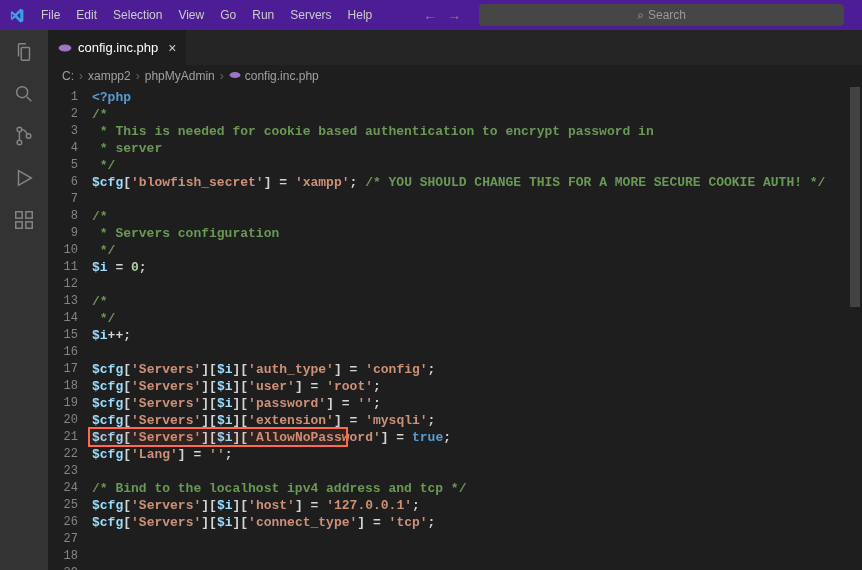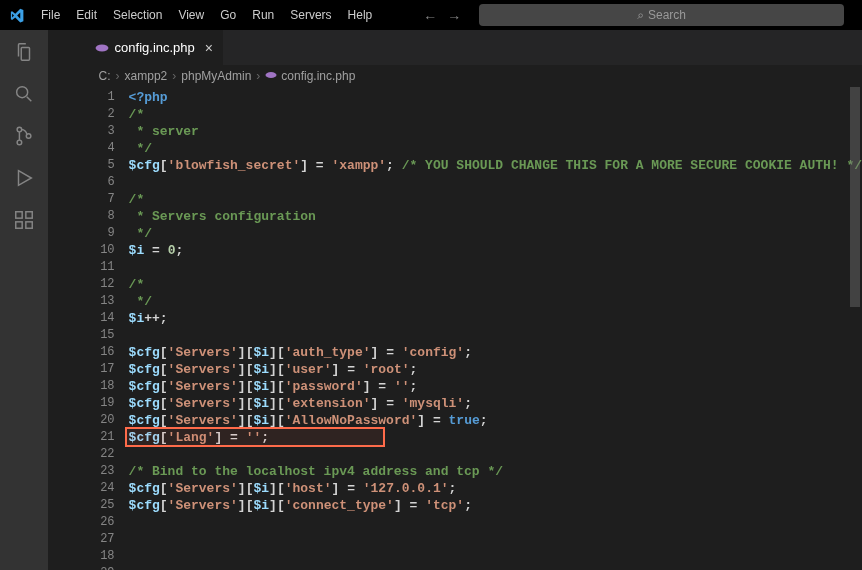--- a/index.html
+++ b/index.html
@@ -1,27 +1,27 @@
 <!DOCTYPE html>
 <html><head>
 <meta charset="utf-8">
 <style>
   * { margin: 0; padding: 0; box-sizing: border-box; }
   body { font-family: "Segoe UI", Arial, sans-serif; background: #1e1e1e; color: #cccccc; width: 862px; height: 570px; overflow: hidden; }
-  .titlebar { height: 30px; background: #000000; display: flex; align-items: center; padding: 0 8px; gap: 4px; font-size: 12px; }
+  .titlebar { height: 30px; background: #4c1d95; display: flex; align-items: center; padding: 0 8px; gap: 4px; font-size: 12px; }
   .vscode-logo { width: 16px; height: 16px; display: flex; align-items: center; justify-content: center; }
   .menu { display: flex; gap: 2px; margin-left: 6px; }
   .menu-item { padding: 4px 7px; cursor: default; color: #cccccc; font-size: 12px; }
   .nav-arrows { display: flex; gap: 10px; margin-left: 40px; color: #888; }
   .nav-arrows span { font-size: 14px; }
   .searchbox { flex: 1; margin-left: 14px; margin-right: 10px; background: #464646; border-radius: 4px; height: 22px; display: flex; align-items: center; justify-content: center; color: #999; font-size: 12px; position: relative; }
   .main { display: flex; height: calc(100% - 30px); }
   .activitybar { width: 48px; background: #333333; display: flex; flex-direction: column; align-items: center; padding-top: 10px; gap: 18px; }
   .activity-icon { width: 24px; height: 24px; color: #858585; display: flex; align-items: center; justify-content: center; cursor: pointer; }
-  .editor-area { flex: 1; display: flex; flex-direction: column; background: #1e1e1e; margin-left: 37px; }
+  .editor-area { flex: 1; display: flex; flex-direction: column; background: #1e1e1e; }
   .tabs { height: 35px; background: #252526; display: flex; align-items: stretch; }
   .tab { display: flex; align-items: center; padding: 0 10px; background: #1e1e1e; border-right: 1px solid #252526; gap: 6px; font-size: 13px; color: #ffffff; }
   .tab-icon { width: 14px; height: 14px; color: #a074c4; font-weight: bold; font-size: 11px; display:flex; align-items:center; justify-content:center;}
   .tab-close { color: #ccc; font-size: 14px; margin-left: 4px; }
   .breadcrumbs { height: 22px; display: flex; align-items: center; padding: 0 14px; font-size: 12px; color: #a0a0a0; gap: 2px; }
   .breadcrumbs .sep { color: #666; margin: 0 3px; }
   .bc-icon { color: #a074c4; font-size: 10px; font-weight: bold; margin-right: 2px;}
   .code { flex: 1; display: flex; font-family: Consolas, "Courier New", monospace; font-size: 13px; line-height: 17px; overflow: hidden; position: relative;}
   .gutter { width: 44px; text-align: right; padding-right: 14px; color: #858585; user-select: none; padding-top: 2px;}
   .gutter div { height: 17px; font-size: 12px;}
@@ -160,20 +160,21 @@
           <div>25</div>
           <div>26</div>
           <div>27</div>
           <div>18</div>
           <div>29</div>
         </div>
       <div class="codelines" id="codelines">
         <div class="highlight-box" id="hlbox" style="top: 340px; left: -4px; width: 260px; height: 20px;"></div>
       <div class="line"><span class="tok-phptag">&lt;?php</span></div>
           <div class="line"><span class="tok-com">/*</span></div>
+          <div class="line"><span class="tok-com"> * This is needed for cookie based authentication to encrypt password in</span></div>
           <div class="line"><span class="tok-com"> * server</span></div>
           <div class="line"><span class="tok-com"> */</span></div>
           <div class="line"><span class="tok-pun"></span><span class="tok-var">$cfg</span><span class="tok-pun"></span><span class="tok-pun">[</span><span class="tok-pun"></span><span class="tok-str">'blowfish_secret'</span><span class="tok-pun"></span><span class="tok-pun">]</span><span class="tok-pun"> </span><span class="tok-pun">=</span><span class="tok-pun"> </span><span class="tok-str">'xampp'</span><span class="tok-pun"></span><span class="tok-pun">;</span><span class="tok-pun"> </span><span class="tok-com">/* YOU SHOULD CHANGE THIS FOR A MORE SECURE COOKIE AUTH! */</span></div>
           <div class="line">&nbsp;</div>
           <div class="line"><span class="tok-com">/*</span></div>
           <div class="line"><span class="tok-com"> * Servers configuration</span></div>
           <div class="line"><span class="tok-com"> */</span></div>
           <div class="line"><span class="tok-pun"></span><span class="tok-var">$i</span><span class="tok-pun"> </span><span class="tok-pun">=</span><span class="tok-pun"> </span><span class="tok-num">0</span><span class="tok-pun"></span><span class="tok-pun">;</span><span class="tok-pun"></span></div>
           <div class="line">&nbsp;</div>
           <div class="line"><span class="tok-com">/*</span></div>

